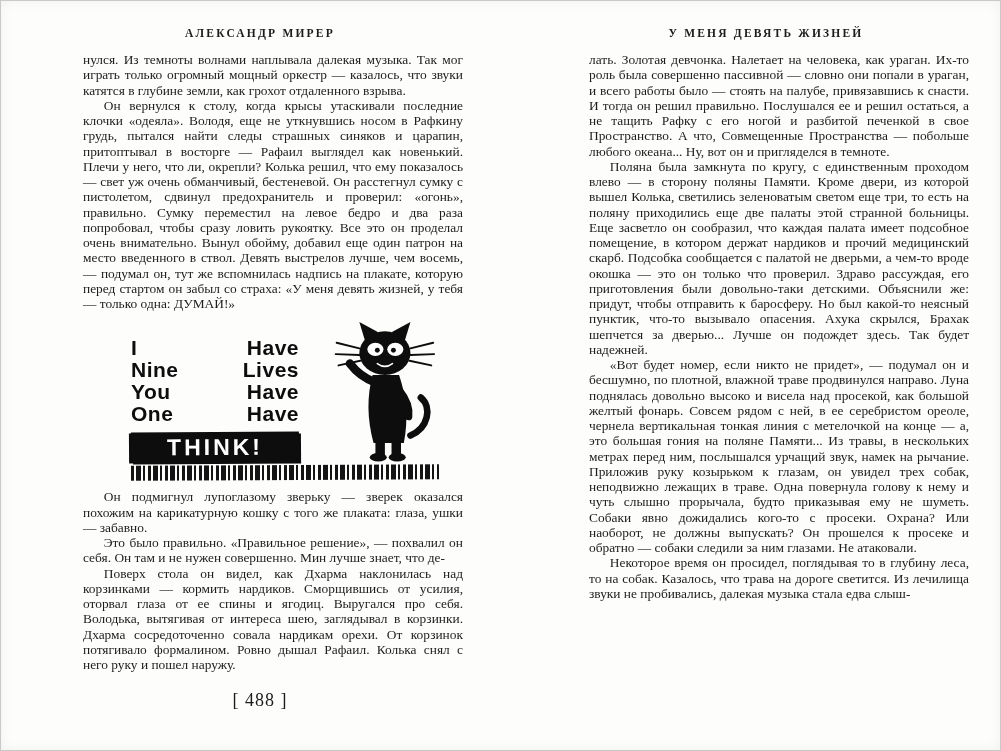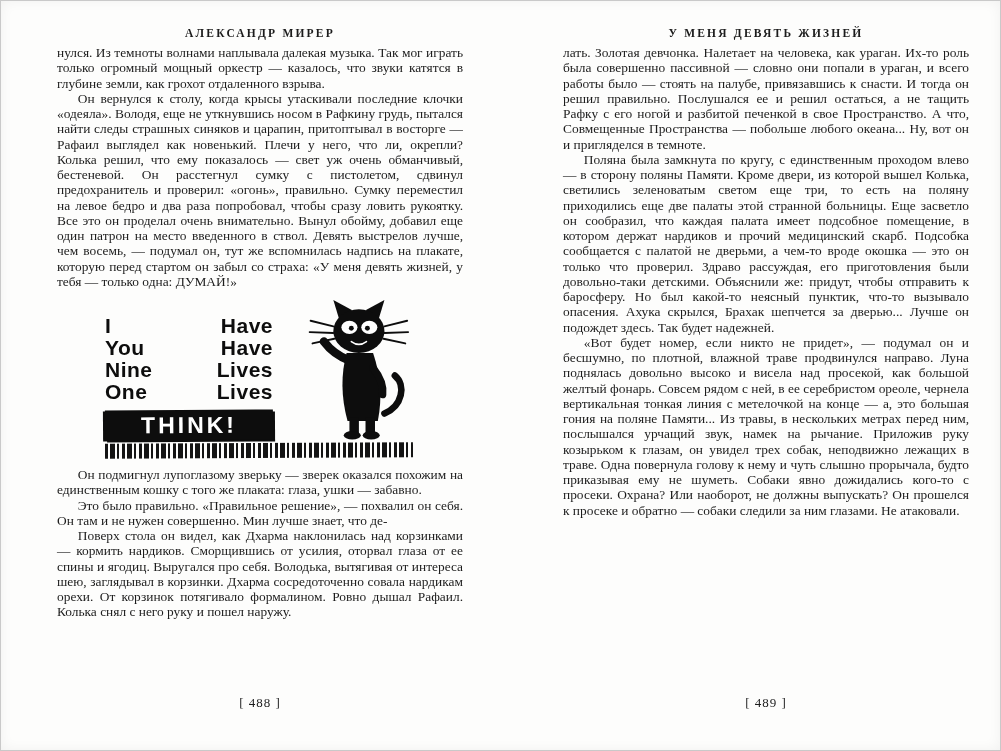--- a/index.html
+++ b/index.html
@@ -9,34 +9,35 @@
     background:#fdfdfc;
     box-shadow:inset 0 0 0 1px #c9c9c9, inset 0 0 14px rgba(0,0,0,.06);
     font-family:"Liberation Serif","DejaVu Serif",serif;
     color:#1c1c1c;
     overflow:hidden;
   }
   .page{position:absolute;top:0;height:751px;width:406px;}
   .page.left{left:57px;}
   .page.right{left:563px;}
   .running-header{
-    margin-top:27px;margin-bottom:6px;
+    margin-top:27px;margin-bottom:13px;
     text-align:center;
     font-size:11.5px;font-weight:bold;letter-spacing:2.2px;
     white-space:nowrap;
   }
   .body-text{
     font-size:13.4px;line-height:15.25px;
     text-align:justify;
+    margin-left:26px;
   }
   .para{margin:0;text-indent:1.55em;}
   .para.no-indent{text-indent:0;}
   .page-number{
     position:absolute;bottom:40px;left:0;width:100%;
-    text-align:center;font-size:13px;letter-spacing:1px;
+    text-align:center;font-size:18px;letter-spacing:1px;
   }
   
   .illustration{
     width:308px;
     margin:9px 0 9px 48px;
   }
   .ill-row{display:flex;align-items:flex-end;gap:28px;}
   .ill-text{width:168px;}
   .ill-line{
     font-family:"Liberation Sans","DejaVu Sans",sans-serif;
@@ -73,23 +74,23 @@
   <div class="page left">
     <div class="running-header">АЛЕКСАНДР МИРЕР</div>
     <div class="body-text">
       <p class="para no-indent">нулся. Из темноты волнами наплывала далекая музыка. Так мог играть только огромный мощный оркестр — казалось, что звуки катятся в глубине земли, как грохот отдаленного взрыва.</p>
       <p class="para">Он вернулся к столу, когда крысы утаскивали последние клочки «одеяла». Володя, еще не уткнувшись носом в Рафкину грудь, пытался найти следы страшных синяков и царапин, притоптывал в восторге — Рафаил выглядел как новенький. Плечи у него, что ли, окрепли? Колька решил, что ему показалось — свет уж очень обманчивый, бестеневой. Он расстегнул сумку с пистолетом, сдвинул предохранитель и проверил: «огонь», правильно. Сумку переместил на левое бедро и два раза попробовал, чтобы сразу ловить рукоятку. Все это он проделал очень внимательно. Вынул обойму, добавил еще один патрон на место введенного в ствол. Девять выстрелов лучше, чем восемь, — подумал он, тут же вспомнилась надпись на плакате, которую перед стартом он забыл со страха: «У меня девять жизней, у тебя — только одна: ДУМАЙ!»</p>
 
       <div class="illustration">
         <div class="ill-row">
           <div class="ill-text">
             <div class="ill-line">I Have</div>
+            <div class="ill-line">Nine Lives</div>
             <div class="ill-line">You Have</div>
-            <div class="ill-line">Nine Lives</div>
-            <div class="ill-line">One Lives</div>
+            <div class="ill-line">One Have</div>
             <div class="think">THINK!</div>
           </div>
           <svg class="cat" viewBox="0 0 110 150" xmlns="http://www.w3.org/2000/svg" aria-hidden="true">
 
             <path d="M84,122 C103,114 107,92 95,82" fill="none" stroke="#0d0d0d" stroke-width="7" stroke-linecap="round"></path>
 
             <g stroke="#0d0d0d" stroke-width="2" stroke-linecap="round">
               <path d="M30,30 L6,24"></path>
                 <path d="M30,37 L5,36"></path>
                 <path d="M31,43 L8,48"></path>
@@ -118,30 +119,30 @@
 
             <rect x="47" y="126" width="10" height="18" fill="#0d0d0d"></rect>
             <rect x="64" y="126" width="10" height="18" fill="#0d0d0d"></rect>
             <ellipse cx="50" cy="145" rx="9" ry="4.5" fill="#0d0d0d"></ellipse>
             <ellipse cx="70" cy="145" rx="9" ry="4.5" fill="#0d0d0d"></ellipse>
           </svg>
         </div>
         <div class="hatch"></div>
       </div>
 
-      <p class="para">Он подмигнул лупоглазому зверьку — зверек оказался похожим на единственным кошку с того же плаката: глаза, ушки — забавно.</p>
+      <p class="para">Он подмигнул лупоглазому зверьку — зверек оказался похожим на карикатурную кошку с того же плаката: глаза, ушки — забавно.</p>
       <p class="para">Это было правильно. «Правильное решение», — похвалил он себя. Он там и не нужен совершенно. Мин лучше знает, что де-</p>
       <p class="para">Поверх стола он видел, как Дхарма наклонилась над корзинками — кормить нардиков. Сморщившись от усилия, оторвал глаза от ее спины и ягодиц. Выругался про себя. Володька, вытягивая от интереса шею, заглядывал в корзинки. Дхарма сосредоточенно совала нардикам орехи. От корзинок потягивало формалином. Ровно дышал Рафаил. Колька снял с него руку и пошел наружу.</p>
     </div>
     <div class="page-number">[ 488 ]</div>
   </div>
 
   <div class="page right">
     <div class="running-header">У МЕНЯ ДЕВЯТЬ ЖИЗНЕЙ</div>
     <div class="body-text">
       <p class="para no-indent">лать. Золотая девчонка. Налетает на человека, как ураган. Их-то роль была совершенно пассивной — словно они попали в ураган, и всего работы было — стоять на палубе, привязавшись к снасти. И тогда он решил правильно. Послушался ее и решил остаться, а не тащить Рафку с его ногой и разбитой печенкой в свое Пространство. А что, Совмещенные Пространства — побольше любого океана... Ну, вот он и пригляделся в темноте.</p>
       <p class="para">Поляна была замкнута по кругу, с единственным проходом влево — в сторону поляны Памяти. Кроме двери, из которой вышел Колька, светились зеленоватым светом еще три, то есть на поляну приходились еще две палаты этой странной больницы. Еще засветло он сообразил, что каждая палата имеет подсобное помещение, в котором держат нардиков и прочий медицинский скарб. Подсобка сообщается с палатой не дверьми, а чем-то вроде окошка — это он только что проверил. Здраво рассуждая, его приготовления были довольно-таки детскими. Объяснили же: придут, чтобы отправить к баросферу. Но был какой-то неясный пунктик, что-то вызывало опасения. Ахука скрылся, Брахак шепчется за дверью... Лучше он подождет здесь. Так будет надежней.</p>
       <p class="para">«Вот будет номер, если никто не придет», — подумал он и бесшумно, по плотной, влажной траве продвинулся направо. Луна поднялась довольно высоко и висела над просекой, как большой желтый фонарь. Совсем рядом с ней, в ее серебристом ореоле, чернела вертикальная тонкая линия с метелочкой на конце — а, это большая гония на поляне Памяти... Из травы, в нескольких метрах перед ним, послышался урчащий звук, намек на рычание. Приложив руку козырьком к глазам, он увидел трех собак, неподвижно лежащих в траве. Одна повернула голову к нему и чуть слышно прорычала, будто приказывая ему не шуметь. Собаки явно дожидались кого-то с просеки. Охрана? Или наоборот, не должны выпускать? Он прошелся к просеке и обратно — собаки следили за ним глазами. Не атаковали.</p>
+      <p class="para">Некоторое время он просидел, поглядывая то в глубину леса, то на собак. Казалось, что трава на дороге светится. Из лечилища звуки не пробивались, далекая музыка стала едва слыш-</p>
     </div>
-    <div class="page-number">[ 489 ]</div>
   </div>
 
 </div>
 
 </body></html>

